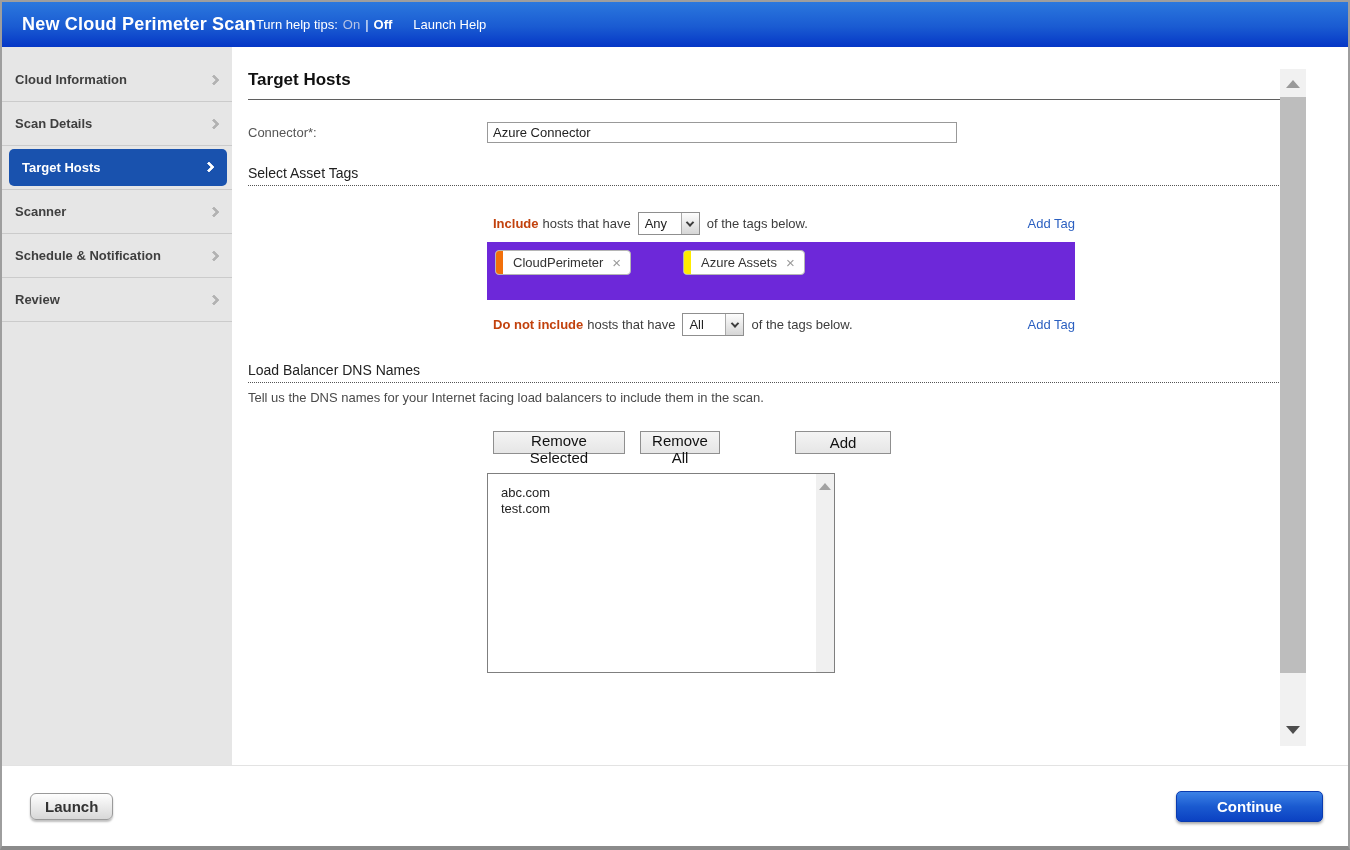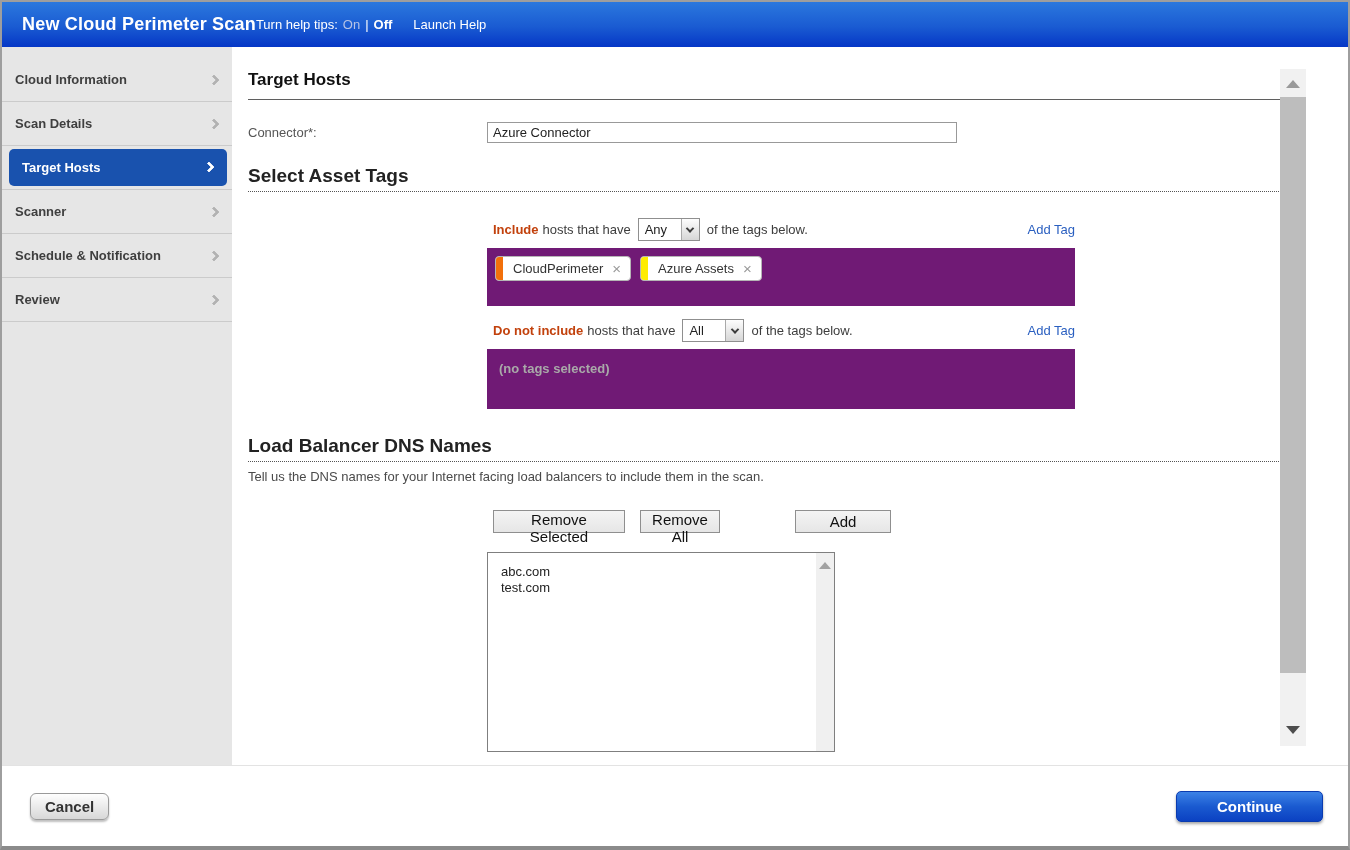--- a/index.html
+++ b/index.html
@@ -81,21 +81,21 @@
   .form-label { width: 239px; color: #555; }
   .text-input {
     width: 470px; height: 21px;
     border: 1px solid #999;
     font-family: "Liberation Sans", sans-serif;
     font-size: 13px; color: #222;
     padding: 0 5px;
   }
   .section { margin-top: 22px; width: 1035px; }
   .section-title {
-    font-weight: bold; color: #222; font-size: 19px;
+    font-weight: normal; color: #222; font-size: 14px;
     padding-bottom: 4px;
     border-bottom: 1px dotted #555;
   }
   .section-desc { color: #4a4a4a; margin-top: 7px; }
   .tag-block { margin-left: 239px; width: 588px; }
   .tag-row {
     display: flex; align-items: center; justify-content: space-between;
     margin-top: 26px; padding-left: 6px;
   }
   .tag-row-left { display: flex; align-items: center; color: #3d3d3d; }
@@ -117,25 +117,25 @@
     border-left: 1px solid #a9a9a9;
     display: flex; align-items: center; justify-content: center;
   }
   .select-chev {
     display: inline-block; width: 6px; height: 6px;
     border-left: 2px solid #3c3c3c; border-bottom: 2px solid #3c3c3c;
     transform: rotate(-45deg) translate(1px,-1px);
   }
   .add-tag-link { color: #2a5fc0; cursor: pointer; }
   .tag-area {
-    background: #701a75;
+    background: #6d28d9;
     margin-top: 7px;
     height: 58px;
     padding: 8px 8px;
-    display: flex; align-items: flex-start;
+    display: flex; align-items: flex-start; gap: 43px;
   }
   .tag-area.empty { height: 60px; align-items: flex-start; }
   .no-tags { color: #a9a9a9; font-weight: bold; padding: 4px 4px; }
   .chip {
     display: inline-flex; align-items: center;
     background: #fff;
     border: 1px solid #b5b5b5;
     border-radius: 4px;
     height: 25px;
     margin-right: 9px;
@@ -332,23 +332,20 @@
             <span class="select-box">
               <span>All</span>
               <span class="select-arrow-btn">
                   <span class="select-chev"></span>
                 </span>
             </span>
             <span>of the tags below.</span>
           </div>
           <span class="add-tag-link">Add Tag</span>
         </div>
-        <div class="tag-area empty">
-          <span class="no-tags">(no tags selected)</span>
-        </div>
       </div>
 
       <div class="section" style="margin-top:26px;">
         <div class="section-title">Load Balancer DNS Names</div>
         <div class="section-desc">Tell us the DNS names for your Internet facing load balancers to include them in the scan.</div>
       </div>
 
       <div class="lb-buttons">
         <button class="gray-btn btn-remove-selected">Remove Selected</button>
         <button class="gray-btn btn-remove-all">Remove All</button>
@@ -365,16 +362,16 @@
 
       <div class="main-scrollbar">
         <div class="scroll-up-arrow"></div>
         <div class="scroll-thumb"></div>
         <div class="scroll-down-arrow"></div>
       </div>
     </div>
   </div>
 
   <div class="footer">
-    <button class="cancel-btn">Cancel</button>
+    <button class="cancel-btn">Launch</button>
     <button class="continue-btn">Continue</button>
   </div>
 </div>
 
 </body></html>

